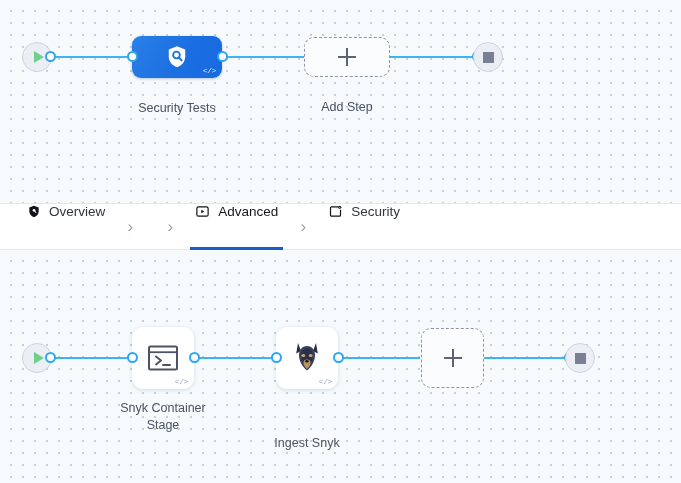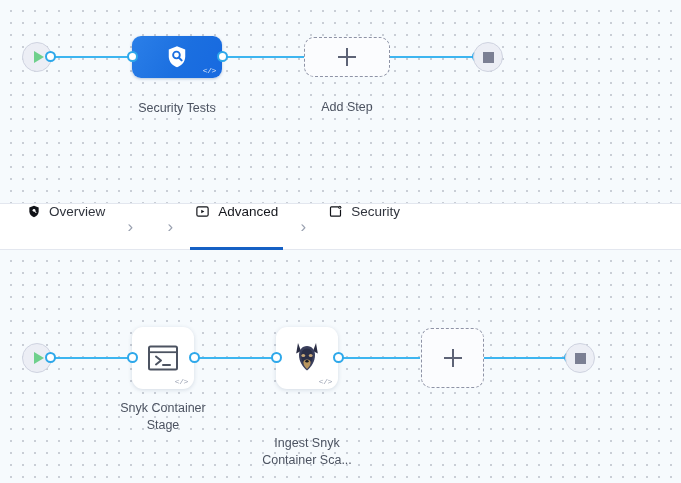--- a/index.html
+++ b/index.html
@@ -235,21 +235,20 @@
         <ellipse cx="18.7" cy="14.6" rx="1.9" ry="1.5" fill="#c9a97a"></ellipse>
         <path d="M15 18.5c-2.2 0-3.6 1.3-3.6 3 0 2.3 1.6 4.6 3.6 6.4 2-1.8 3.6-4.1 3.6-6.4 0-1.7-1.4-3-3.6-3z" fill="#b9965f"></path>
         <ellipse cx="15" cy="20.2" rx="1.7" ry="1.2" fill="#15171f"></ellipse>
       </svg>
       <span class="codebadge">&lt;/&gt;</span>
     </div>
     <div class="port" style="left:271px; top:102px;"></div>
     <div class="port" style="left:333px; top:102px;"></div>
     <div class="nlabel" style="left:237px; top:158px; width:140px;margin-top:27px;">
       <div>Ingest Snyk</div>
-      <div>Container Sca...</div>
     </div>
 
     <div class="add-node" style="left:421px; top:78px; width:63px; height:60px;">
       <span class="plus"></span>
     </div>
 
     <div class="port" style="left:564px; top:102px;"></div>
     <div class="endcap" style="left:565px; top:93px;">
       <div class="stop-sq"></div>
     </div>

